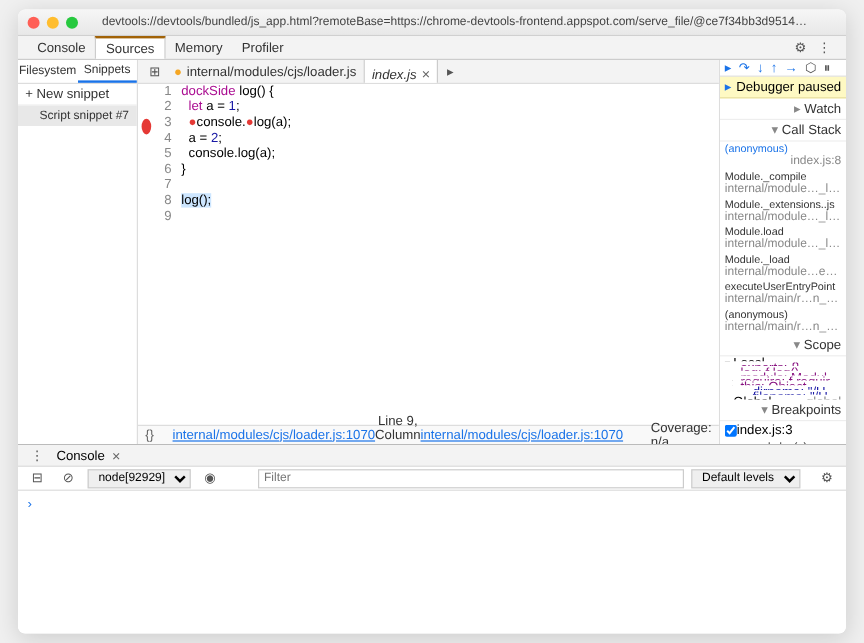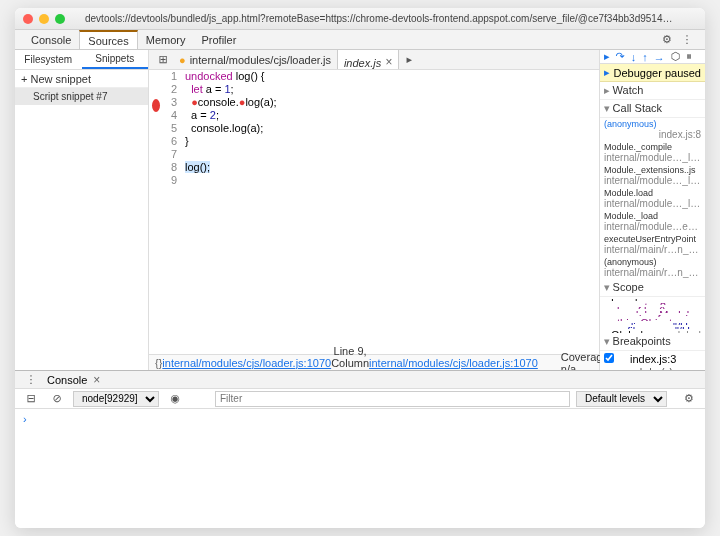--- a/index.html
+++ b/index.html
@@ -9,21 +9,21 @@
 .dots { display: flex; gap: 6px; }
 .dot { width: 10px; height: 10px; border-radius: 50%; }
 .dot.r{background:#ff5f56}.dot.y{background:#ffbd2e}.dot.g{background:#27c93f}
 .title { flex: 1; text-align: center; color: #444; font-size: 10px; overflow: hidden; text-overflow: ellipsis; white-space: nowrap; padding: 0 20px; }
 .tabs-top { height: 20px; background: #f3f3f3; border-bottom: 1px solid #ccc; display: flex; align-items: center; padding: 0 8px; }
 .tabs-top .tab { padding: 0 8px; height: 100%; display: flex; align-items: center; color: #333; cursor: pointer; }
 .tabs-top .tab.active { background: #fff; border-top: 2px solid #a16207; border-left: 1px solid #ccc; border-right: 1px solid #ccc; }
 .tabs-top .spacer { flex: 1; }
 .icon-btn { width: 16px; height: 16px; display: flex; align-items: center; justify-content: center; color: #555; cursor: pointer; margin: 0 2px; }
 .main-row { flex: 1; display: flex; min-height: 0; }
-.left-panel { width: 134px; border-right: 1px solid #ddd; background: #fff; display: flex; flex-direction: column; }
+.left-panel { width: 100px; border-right: 1px solid #ddd; background: #fff; display: flex; flex-direction: column; }
 .left-tabs { height: 20px; border-bottom: 1px solid #ddd; display: flex; }
 .left-tabs .lt { flex: 1; display: flex; align-items: center; justify-content: center; color: #333; cursor: pointer; font-size: 10px; }
 .left-tabs .lt.active { background: #fff; border-bottom: 2px solid #1a73e8; }
 .snippet-bar { height: 18px; display: flex; align-items: center; padding: 0 6px; border-bottom: 1px solid #eee; color: #333; cursor: pointer; }
 .snippet-item { padding: 3px 6px 3px 18px; background: #e8e8e8; color: #333; cursor: pointer; font-size: 10px; }
 .center-panel { flex: 1; display: flex; flex-direction: column; min-width: 0; border-right: 1px solid #ddd; }
 .file-tabs { height: 20px; border-bottom: 1px solid #ddd; display: flex; align-items: center; padding: 0 4px; background: #f3f3f3; }
 .file-tab { padding: 0 6px; height: 100%; display: flex; align-items: center; gap: 4px; color: #333; font-size: 10px; }
 .file-tab.active { background: #fff; border-left: 1px solid #ccc; border-right: 1px solid #ccc; font-style: italic; align-items: flex-end; }
 .editor { flex: 1; display: flex; background: #fff; overflow: hidden; font-family: Menlo, Consolas, monospace; font-size: 11px; }
@@ -38,32 +38,32 @@
 .str { color: #1a1aa6; }
 .hl { background: #cde6ff; }
 .status-bar { height: 16px; border-top: 1px solid #ddd; display: flex; align-items: center; padding: 0 6px; color: #1a73e8; font-size: 10px; background: #f9f9f9; }
 .status-bar .left { color: #666; width: 60px; }
 .status-bar .link { text-decoration: underline; cursor: pointer; }
 .status-bar .mid { flex: 1; text-align: center; color: #333; }
 .right-panel { width: 105px; background: #fff; display: flex; flex-direction: column; font-size: 9px; overflow: hidden; }
 .dbg-controls { height: 20px; border-bottom: 1px solid #ddd; display: flex; align-items: center; padding: 0 4px; gap: 6px; color: #1a73e8; }
 .paused { background: #fef9c3; padding: 2px 4px; border-bottom: 1px solid #e8dfa0; display: flex; align-items: center; gap: 4px; }
 .paused::before { content: "▸"; color: #1a73e8; }
-.sect { border-bottom: 1px solid #eee; padding: 2px 4px; color: #333; cursor: pointer; }
+.sect { border-bottom: 1px solid #eee; padding: 2px 4px; color: #333; cursor: pointer; text-align: right; }
 .sect::before { content: "▸ "; color: #888; }
 .sect.open::before { content: "▾ "; }
 .stack-item { padding: 1px 4px; }
 .stack-loc { color: #888; text-align: right; font-size: 10px; overflow: hidden; text-overflow: ellipsis; white-space: nowrap; }
 .stack-name { color: #333; font-size: 9px; }
 .stack-item.sel .stack-name { color: #1a73e8; }
 .scope-row { padding: 0 4px 0 10px; font-size: 9px; white-space: nowrap; overflow: hidden; text-overflow: ellipsis; }
 .scope-row .k { color: #881280; }
 .scope-row .v { color: #1a1aa6; }
 .scope-row .g { color: #888; }
-.bp-item { padding: 2px 4px; display: flex; align-items: flex-start; gap: 16px; }
+.bp-item { padding: 2px 4px; display: flex; align-items: center; gap: 0; }
 .bp-item input { width: 10px; height: 10px; }
 .console-split { height: 158px; border-top: 1px solid #bbb; display: flex; flex-direction: column; background: #fff; }
 .console-tabs { height: 18px; border-bottom: 1px solid #ddd; display: flex; align-items: center; padding: 0 6px; background: #f3f3f3; }
 .console-toolbar { height: 20px; border-bottom: 1px solid #ddd; display: flex; align-items: center; padding: 0 6px; gap: 6px; }
 .console-toolbar select, .console-toolbar input { font-size: 10px; height: 16px; border: 1px solid #ccc; padding: 0 4px; }
 .console-body { flex: 1; padding: 4px 8px; color: #1a73e8; font-family: Menlo, monospace; }
 .x-close { color: #666; cursor: pointer; font-size: 12px; }
 </style>
 </head>
 <body>
@@ -132,21 +132,21 @@
             <div>2</div>
             <div>3</div>
             <div>4</div>
             <div>5</div>
             <div>6</div>
             <div>7</div>
             <div>8</div>
             <div>9</div>
         </div>
         <div class="code">
-          <div><span class="kw">undocked</span> <span class="fn">log</span>() {</div>
+          <div><span class="kw">dockSide</span> <span class="fn">log</span>() {</div>
           <div>  <span class="kw">let</span> a = <span class="str">1</span>;</div>
           <div>  <span style="color:#e53935">●</span>console.<span style="color:#e53935">●</span>log(a);</div>
           <div>  a = <span class="str">2</span>;</div>
           <div>  console.log(a);</div>
           <div>}</div>
           <div></div>
           <div><span class="hl">log();</span></div>
           <div></div>
         </div>
       </div>

